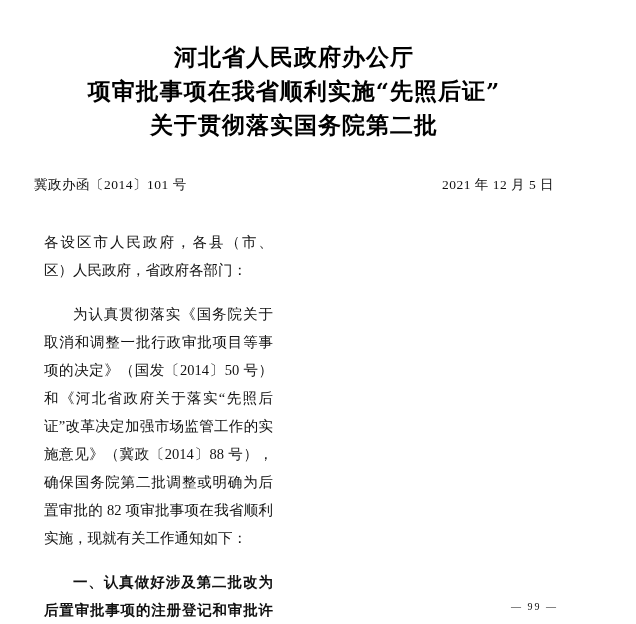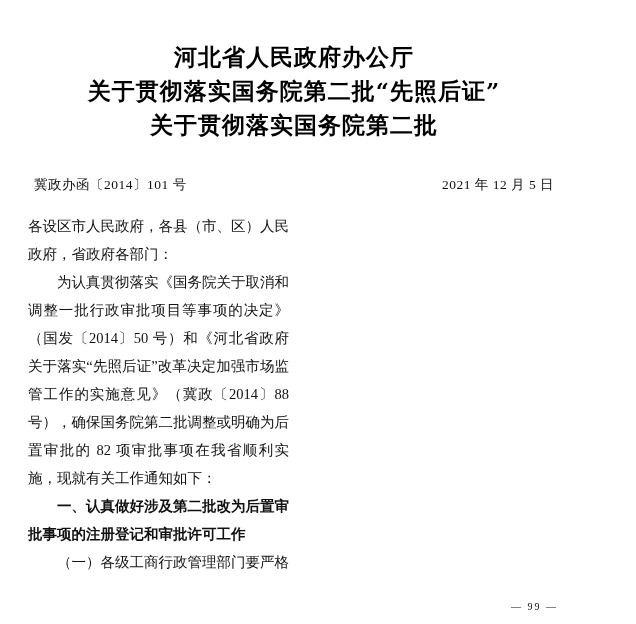--- a/index.html
+++ b/index.html
@@ -54,21 +54,21 @@
     gap: 38px;
   }
   .col {
     width: 261px;
     font-size: 14.5px;
     line-height: 28px;
     text-align: justify;
     text-justify: inter-ideograph;
   }
   .para {
-    margin: 0;
+    margin: 16px;
     text-align: justify;
   }
   .indent {
     text-indent: 2em;
   }
   .bold {
     font-weight: bold;
   }
   .footer {
     position: absolute;
@@ -79,21 +79,21 @@
     color: #111111;
   }
 </style>
 </head>
 <body>
 
 <div class="page">
 
   <div class="title-block">
     <div class="title-line">河北省人民政府办公厅</div>
-    <div class="title-line">关于贯彻落实国务院第二批“先照后证”</div>
+    <div class="title-line">项审批事项在我省顺利实施“先照后证”</div>
     <div class="title-line">关于贯彻落实国务院第二批</div>
   </div>
 
   <div class="meta-row">
     <div class="meta-left">冀政办函〔2014〕101 号</div>
     <div class="meta-right">2021 年 12 月 5 日</div>
   </div>
 
   <div class="columns">
     <div class="col">

